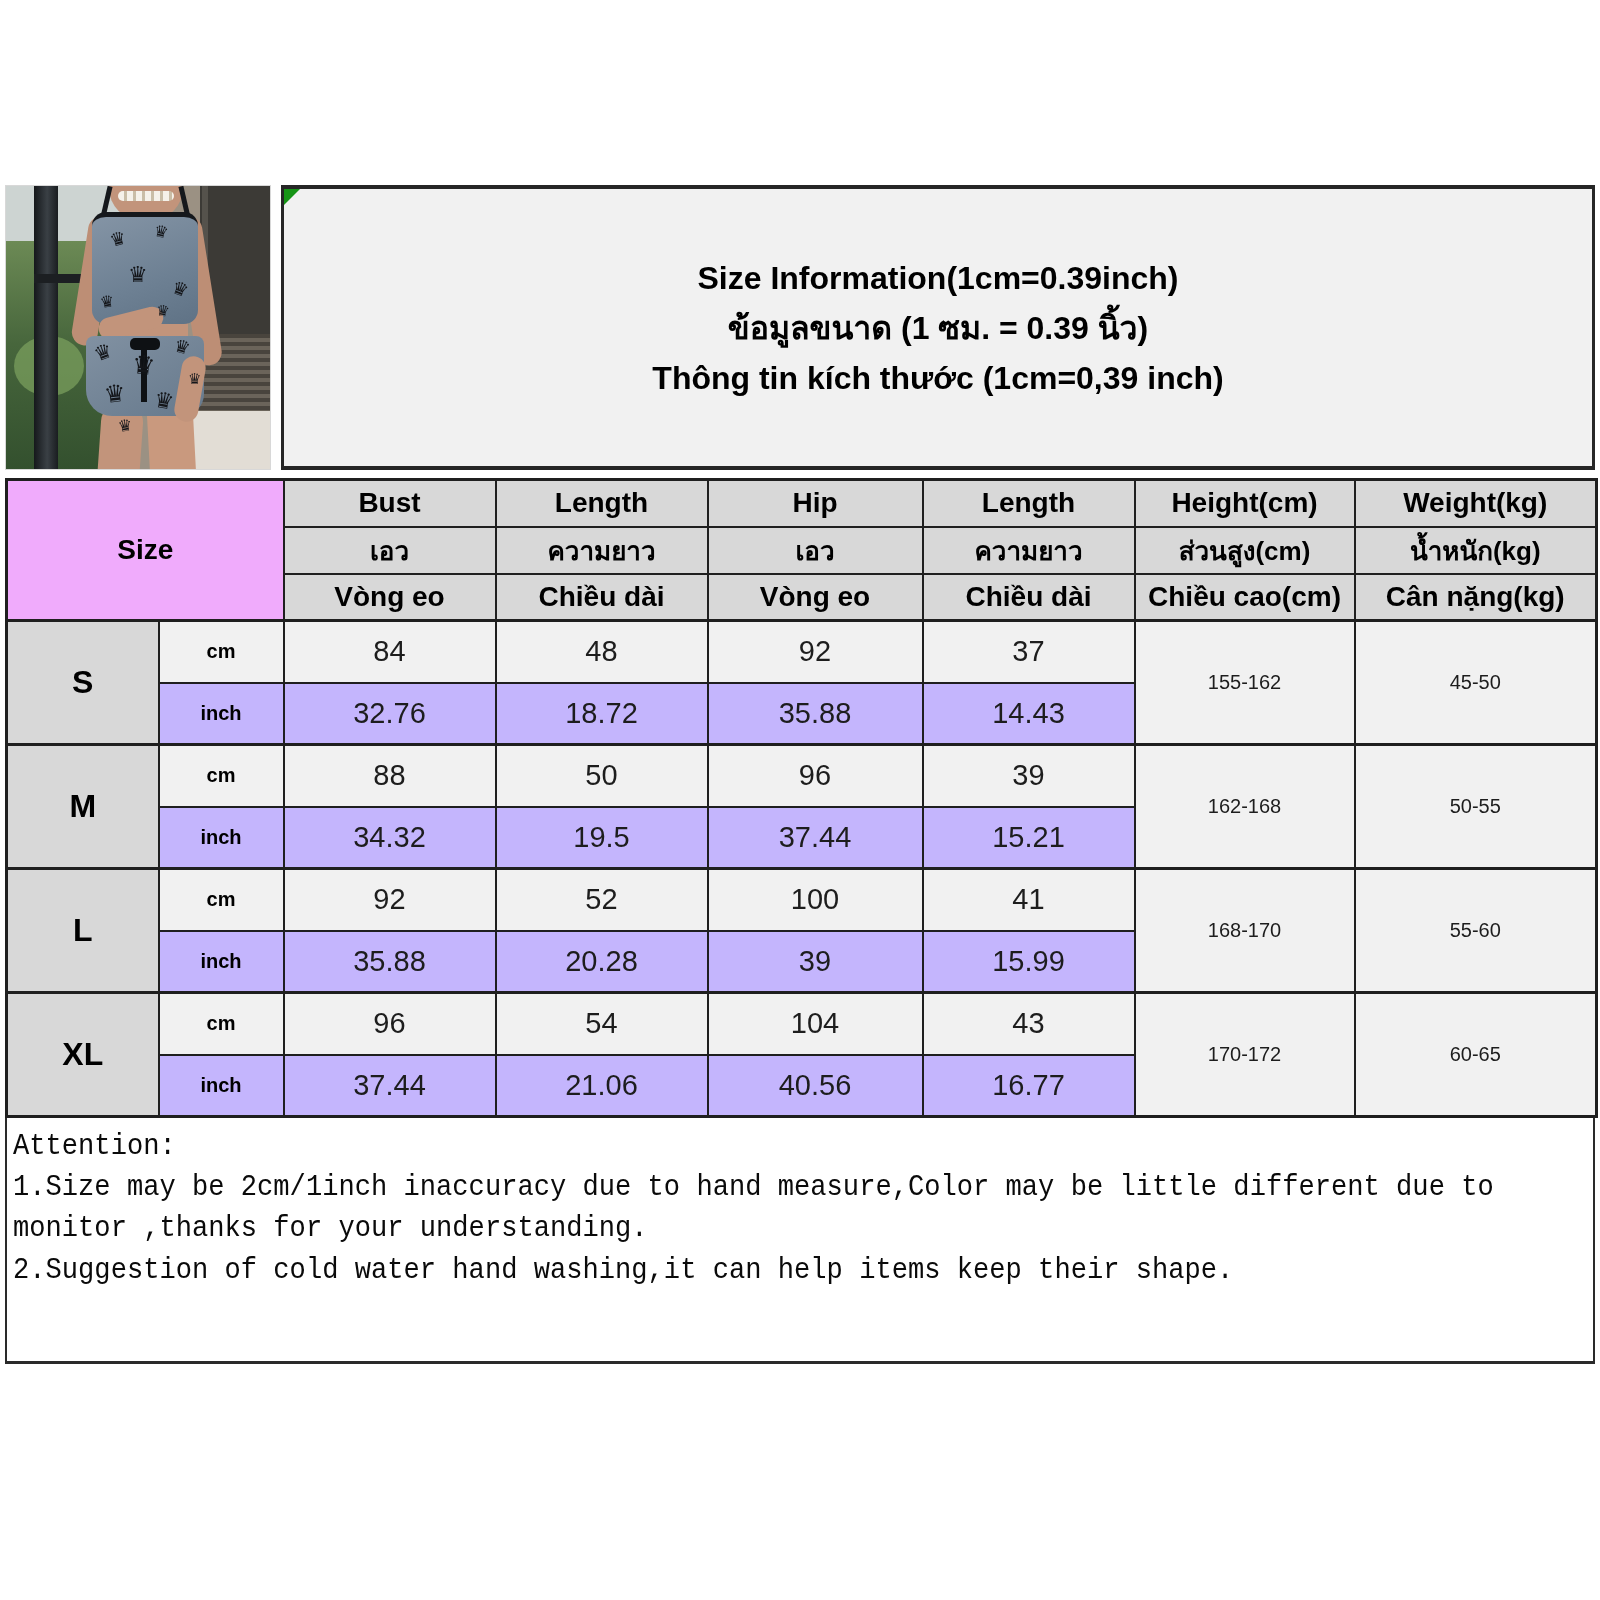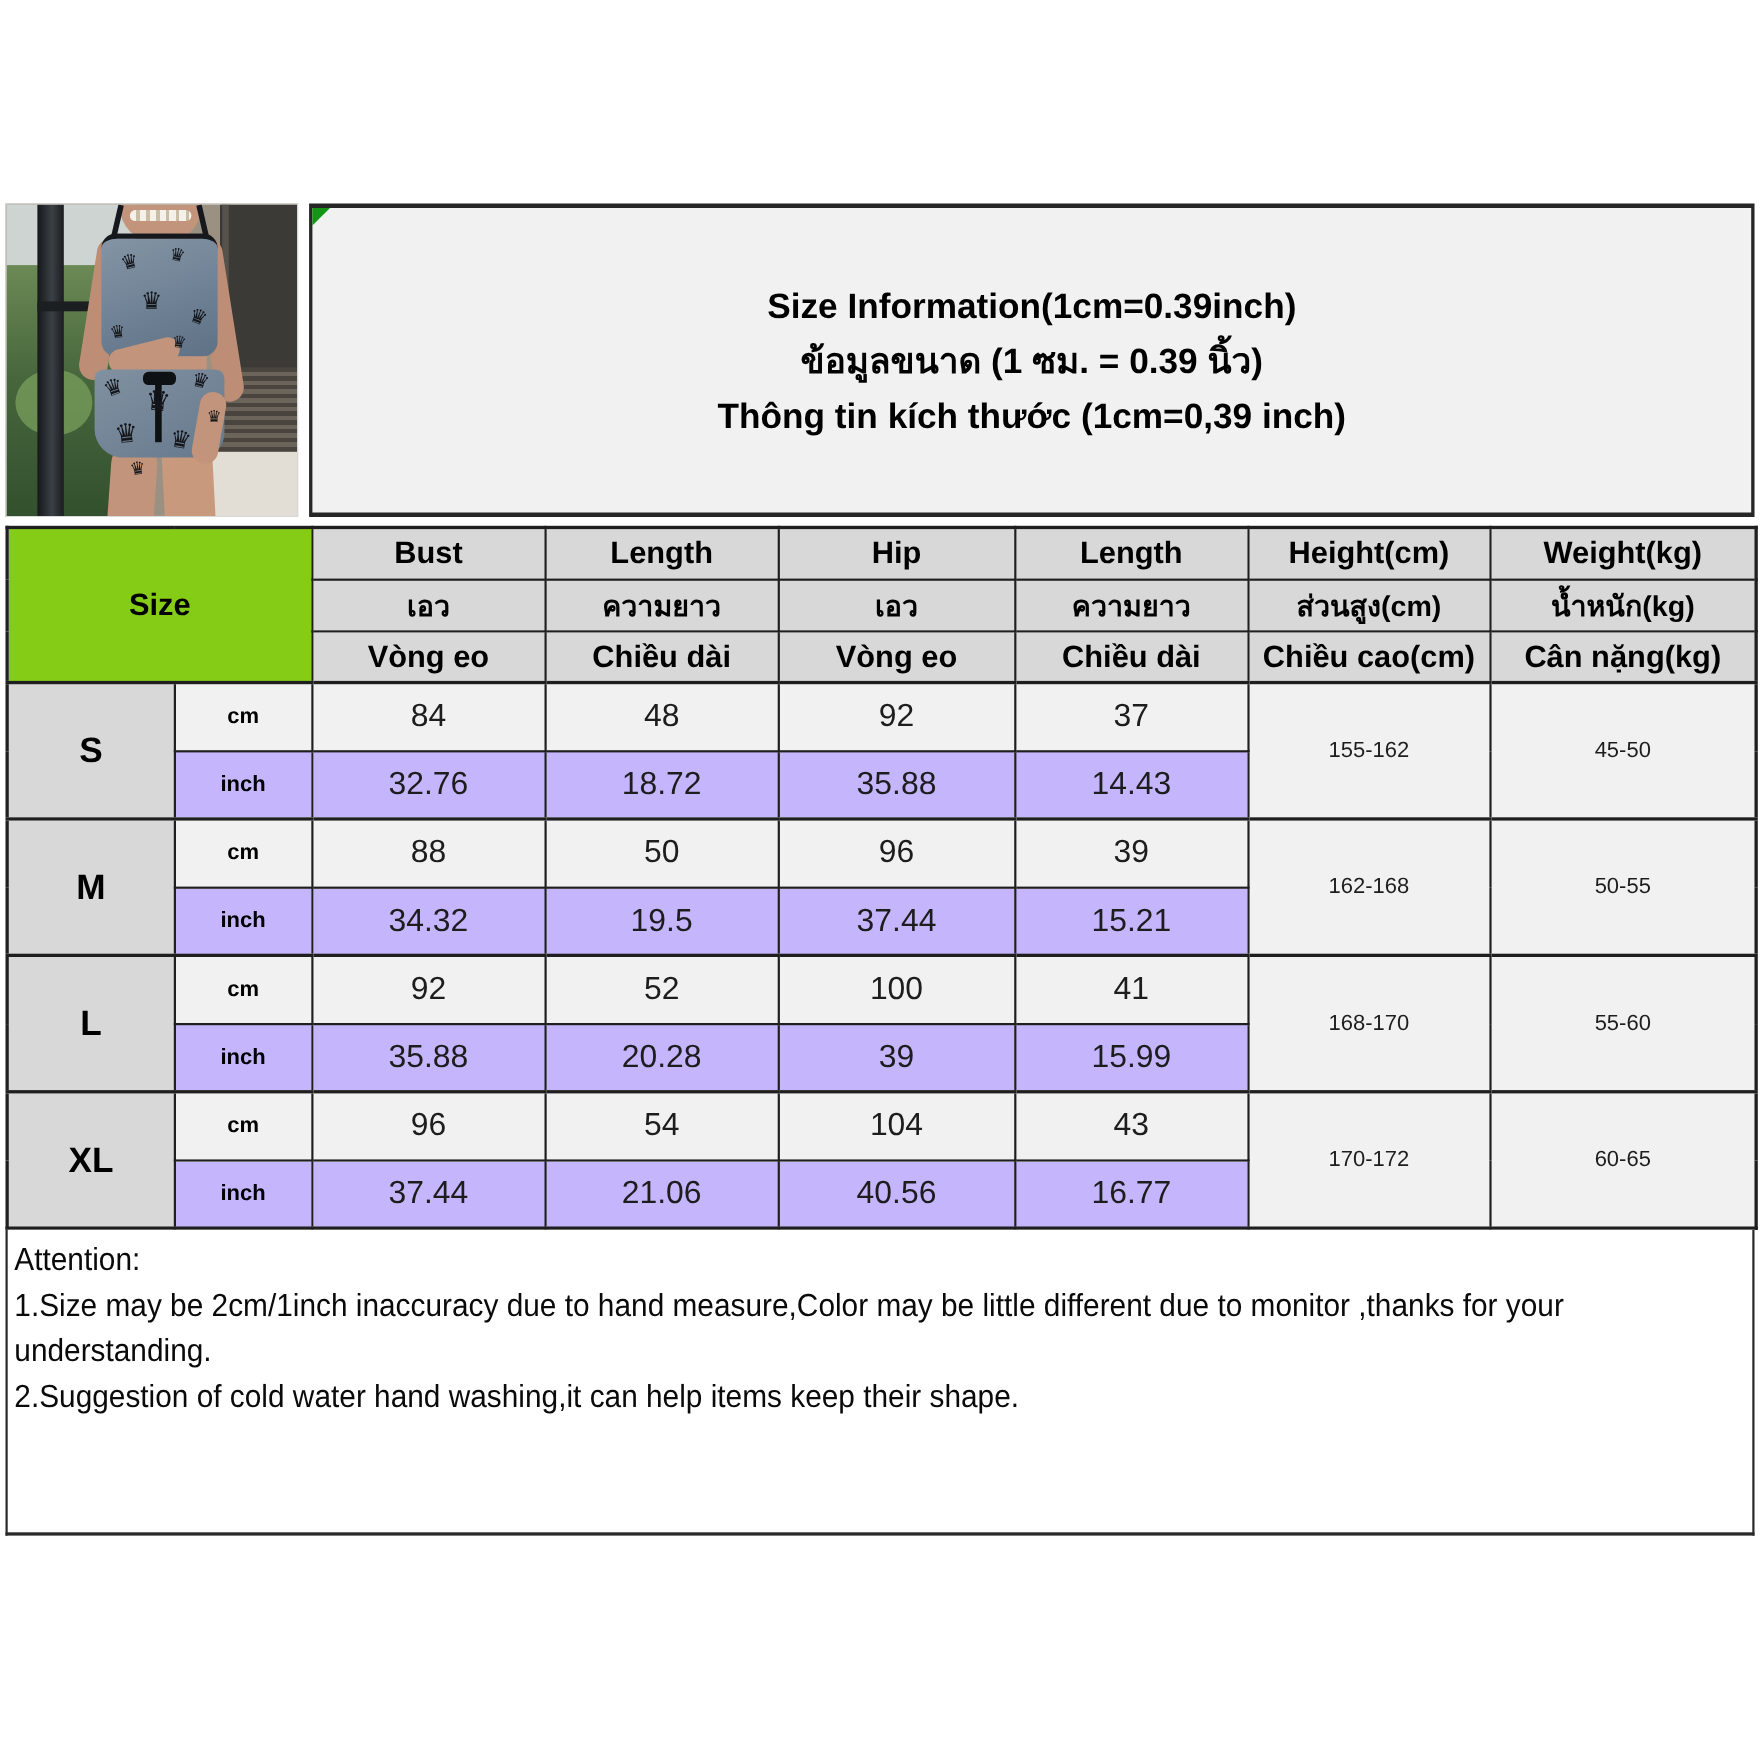--- a/index.html
+++ b/index.html
@@ -57,33 +57,33 @@
   .title-box .t{font-weight:bold;font-size:32px;line-height:50px;text-align:center;}
 
   
   table.size{border-collapse:collapse;width:1590px;margin-top:8px;table-layout:fixed;
              border:3px solid #1f1f1f;}
   table.size th,table.size td{border:2px solid #1f1f1f;text-align:center;vertical-align:middle;
              padding:0;overflow:hidden;}
   tr.hrow{height:47px;background:#d8d8d8;}
   tr.hrow th{font-weight:bold;font-size:28px;}
   tr.h2 th{font-size:26px;text-align:center;}
-  th.size-hd{font-size:48px;font-weight:bold;background:#84cc16;}
+  th.size-hd{font-size:48px;font-weight:bold;background:#f0abfc;}
   tr.cm-row{height:62px;background:#f1f1f1;}
   tr.inch-row{height:62px;background:#c4b5fd;}
   tr.group-start td{border-top:3px solid #1f1f1f;}
   td.size-label{background:#d8d8d8;font-weight:bold;font-size:32px;}
   td.unit{font-weight:bold;font-size:20px;}
   td.val{font-size:29px;color:#1d1d1d;}
   td.range{font-size:20px;color:#1d1d1d;background:#f1f1f1;}
 
   
-  .attention{margin-top:0;width:1590px;height:278px;box-sizing:border-box;
+  .attention{margin-top:0;width:1590px;height:246px;box-sizing:border-box;
              border:2px solid #2a2a2a;border-top:none;border-bottom-width:3px;
-             padding:8px 0 0 6px;background:#fff;}
+             padding:8px 0 0 6px;background:#fff;font-family:Liberation Mono, monospace;}
   .attention-inner{width:1700px;transform:scaleX(0.935);transform-origin:left top;
              font-size:29px;line-height:1.42;color:#0a0a0a;}
 </style>
 </head>
 <body>
 
 <div class="content">
 
   <div class="band">
 

